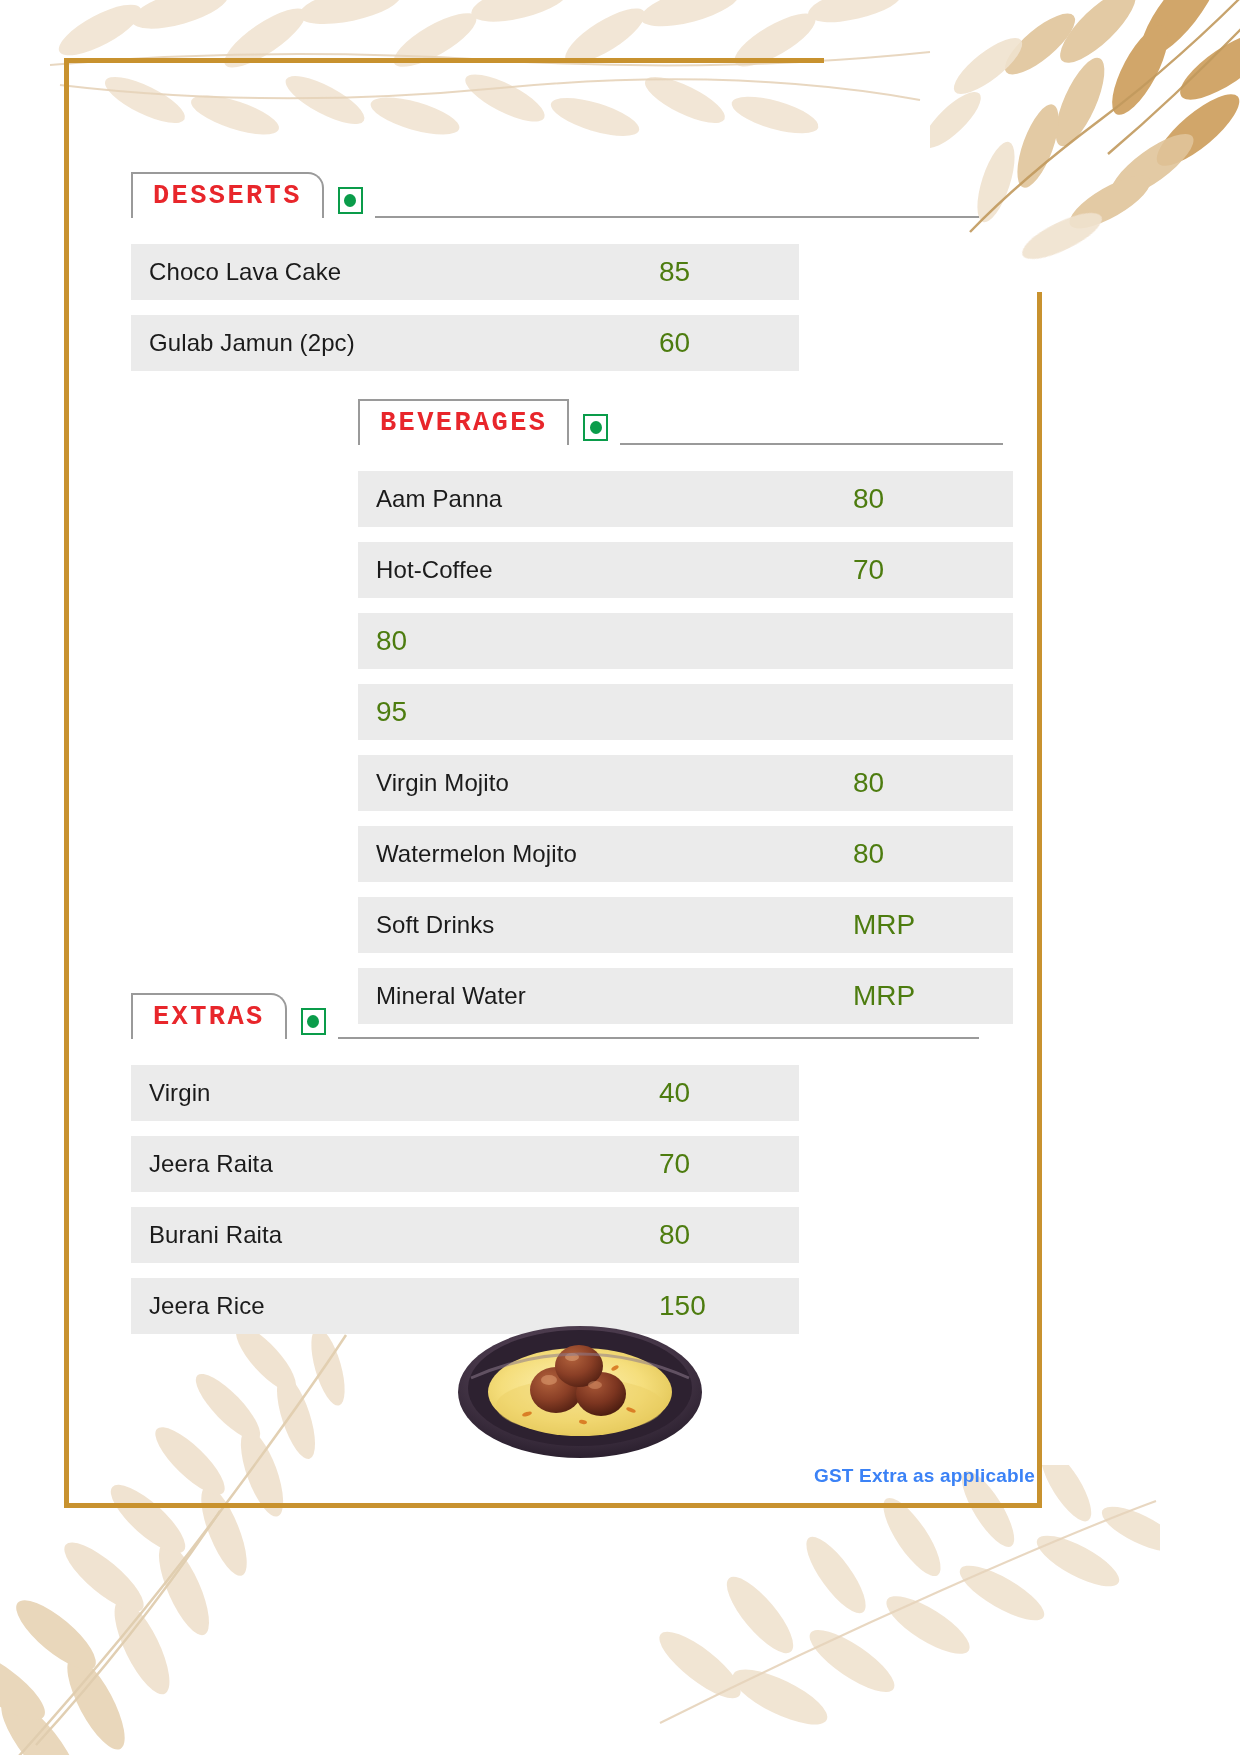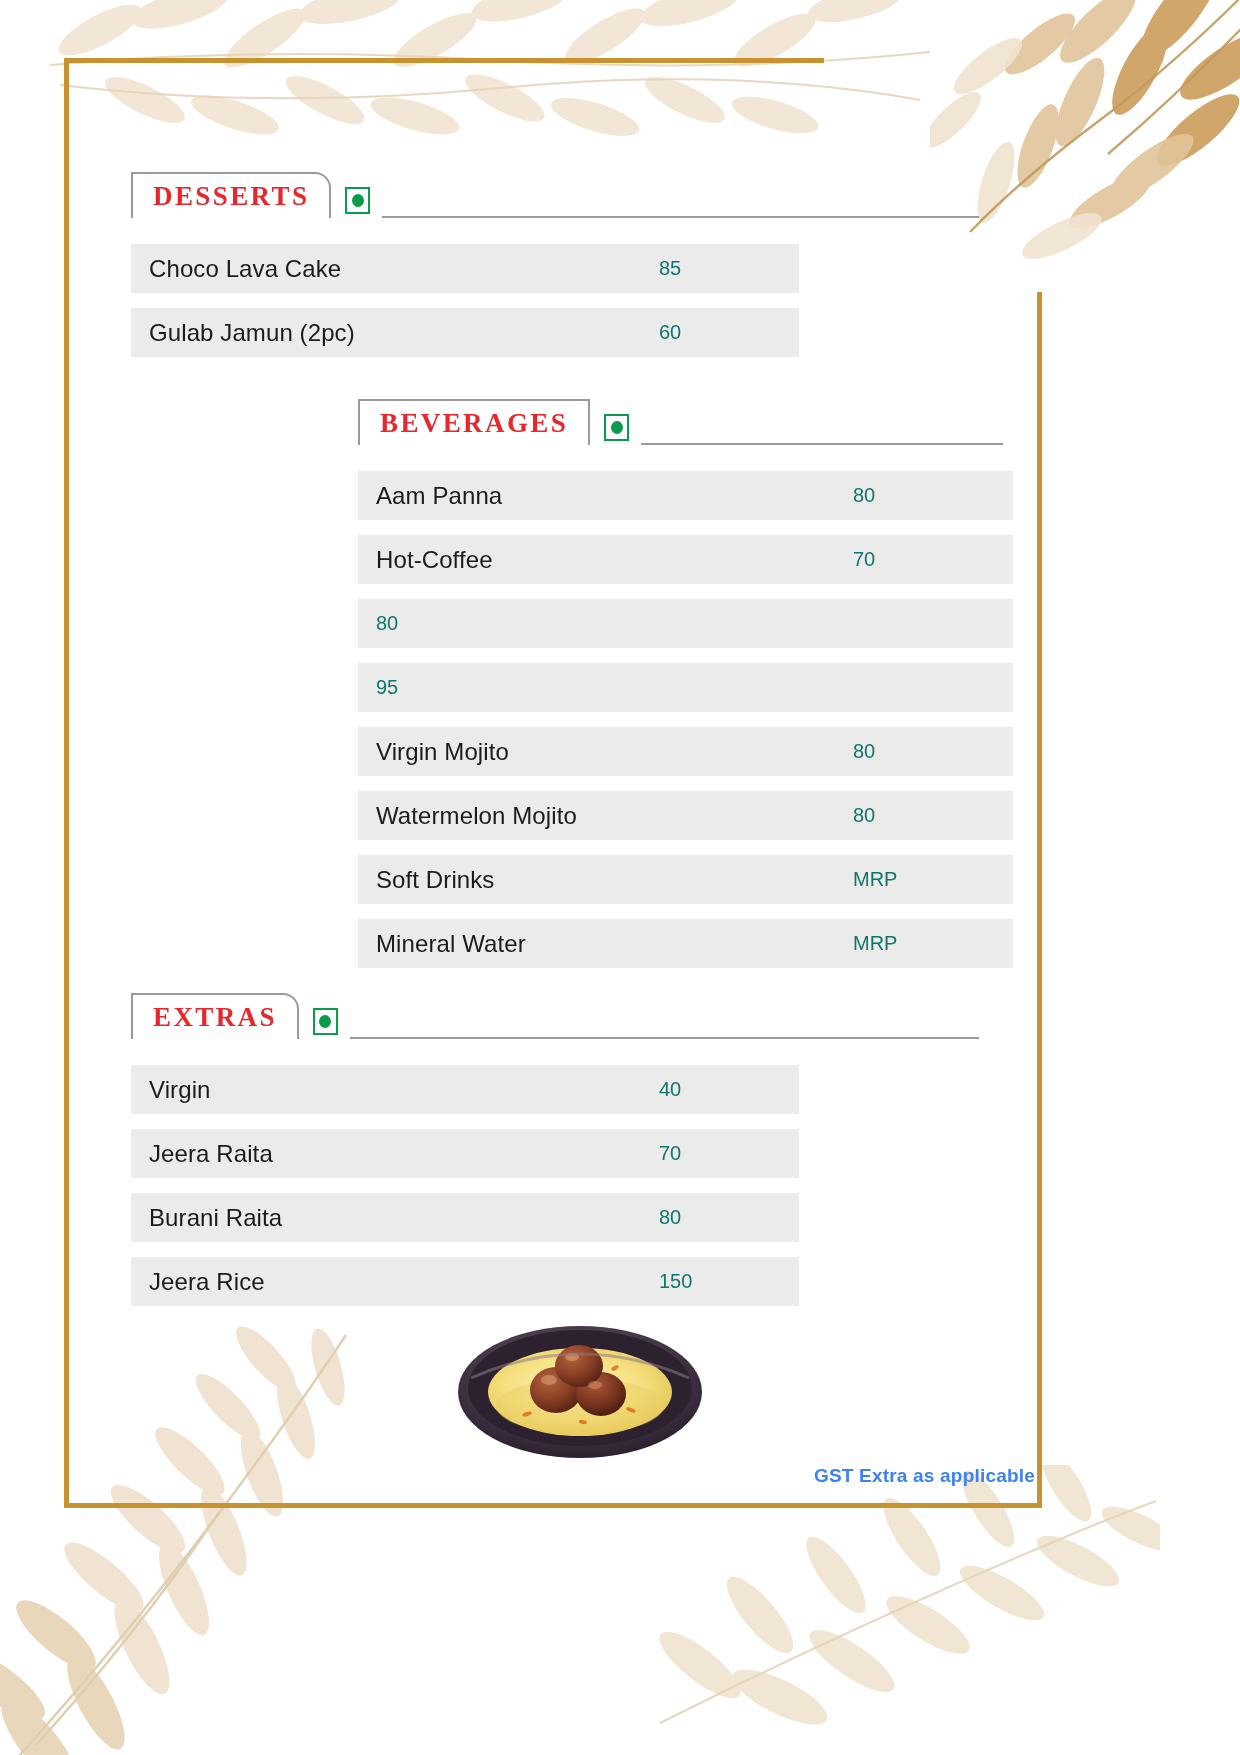--- a/index.html
+++ b/index.html
@@ -89,21 +89,21 @@
     z-index: 2;
   }
   .sec-tab.round { border-top-right-radius: 16px; }
   .sec-title {
     color: #e8262b;
     font-weight: bold;
     font-size: 27px;
     letter-spacing: 2.4px;
     line-height: 1;
     white-space: nowrap;
-    font-family: Liberation Serif, serif;
+    font-family: Liberation Mono, monospace;
   }
   .veg-mark {
     width: 25px; height: 27px;
     border: 2.5px solid #0a9c4a;
     background: #ffffff;
     margin-left: 14px;
     margin-bottom: 4px;
     display: flex;
     align-items: center;
     justify-content: center;
@@ -121,38 +121,38 @@
     height: 2px;
     background: #9a9a9a;
     margin-left: 12px;
     margin-bottom: 0;
   }
 
   
   .items { margin-top: 26px; }
   .row {
     background: #ebebeb;
-    height: 49px;
+    height: 56px;
     display: flex;
     align-items: center;
     margin-bottom: 15px;
     padding-left: 18px;
     padding-right: 0;
     gap: 12px;
   }
   .row .name {
     font-size: 24px;
     color: #1b1b1b;
     letter-spacing: 0.1px;
     font-family: "Liberation Sans", sans-serif;
     flex: 1 1 auto;
   }
   .row .price {
-    font-size: 20px;
-    color: #0f766e;
+    font-size: 28px;
+    color: #4d7c0f;
     font-family: "Liberation Sans", sans-serif;
     text-align: left;
     flex: 0 0 auto;
   }
 
   
   #sec-desserts { left: 131px; top: 172px; width: 848px; }
   #sec-desserts .items { width: 668px; }
   #sec-desserts .row .price { width: 140px; }
 

